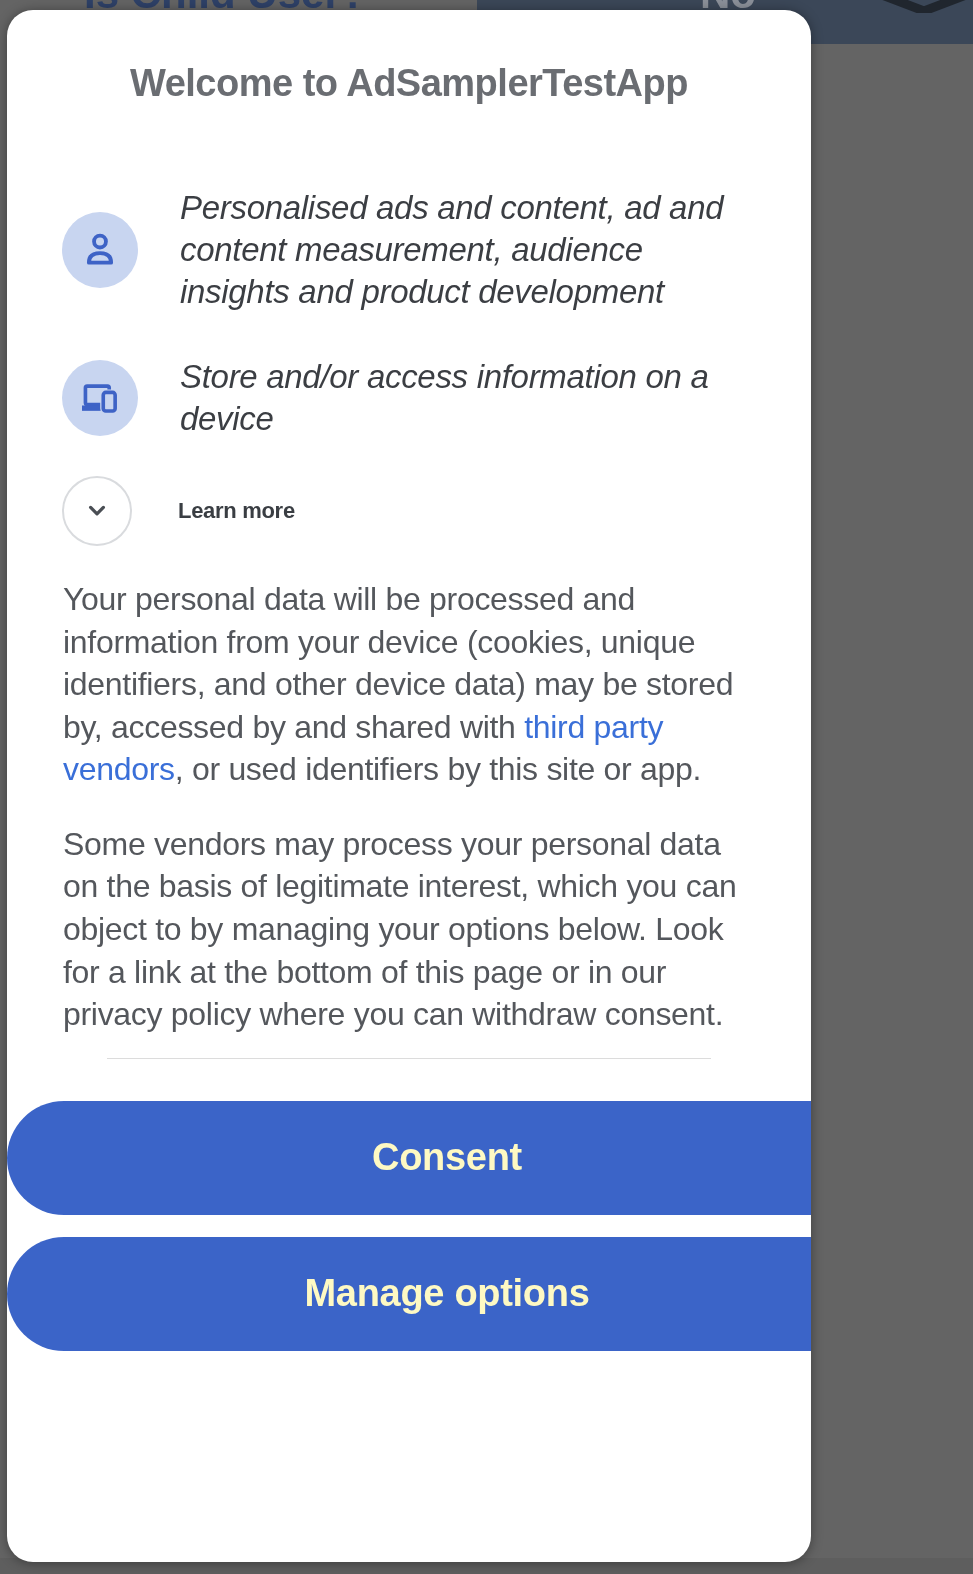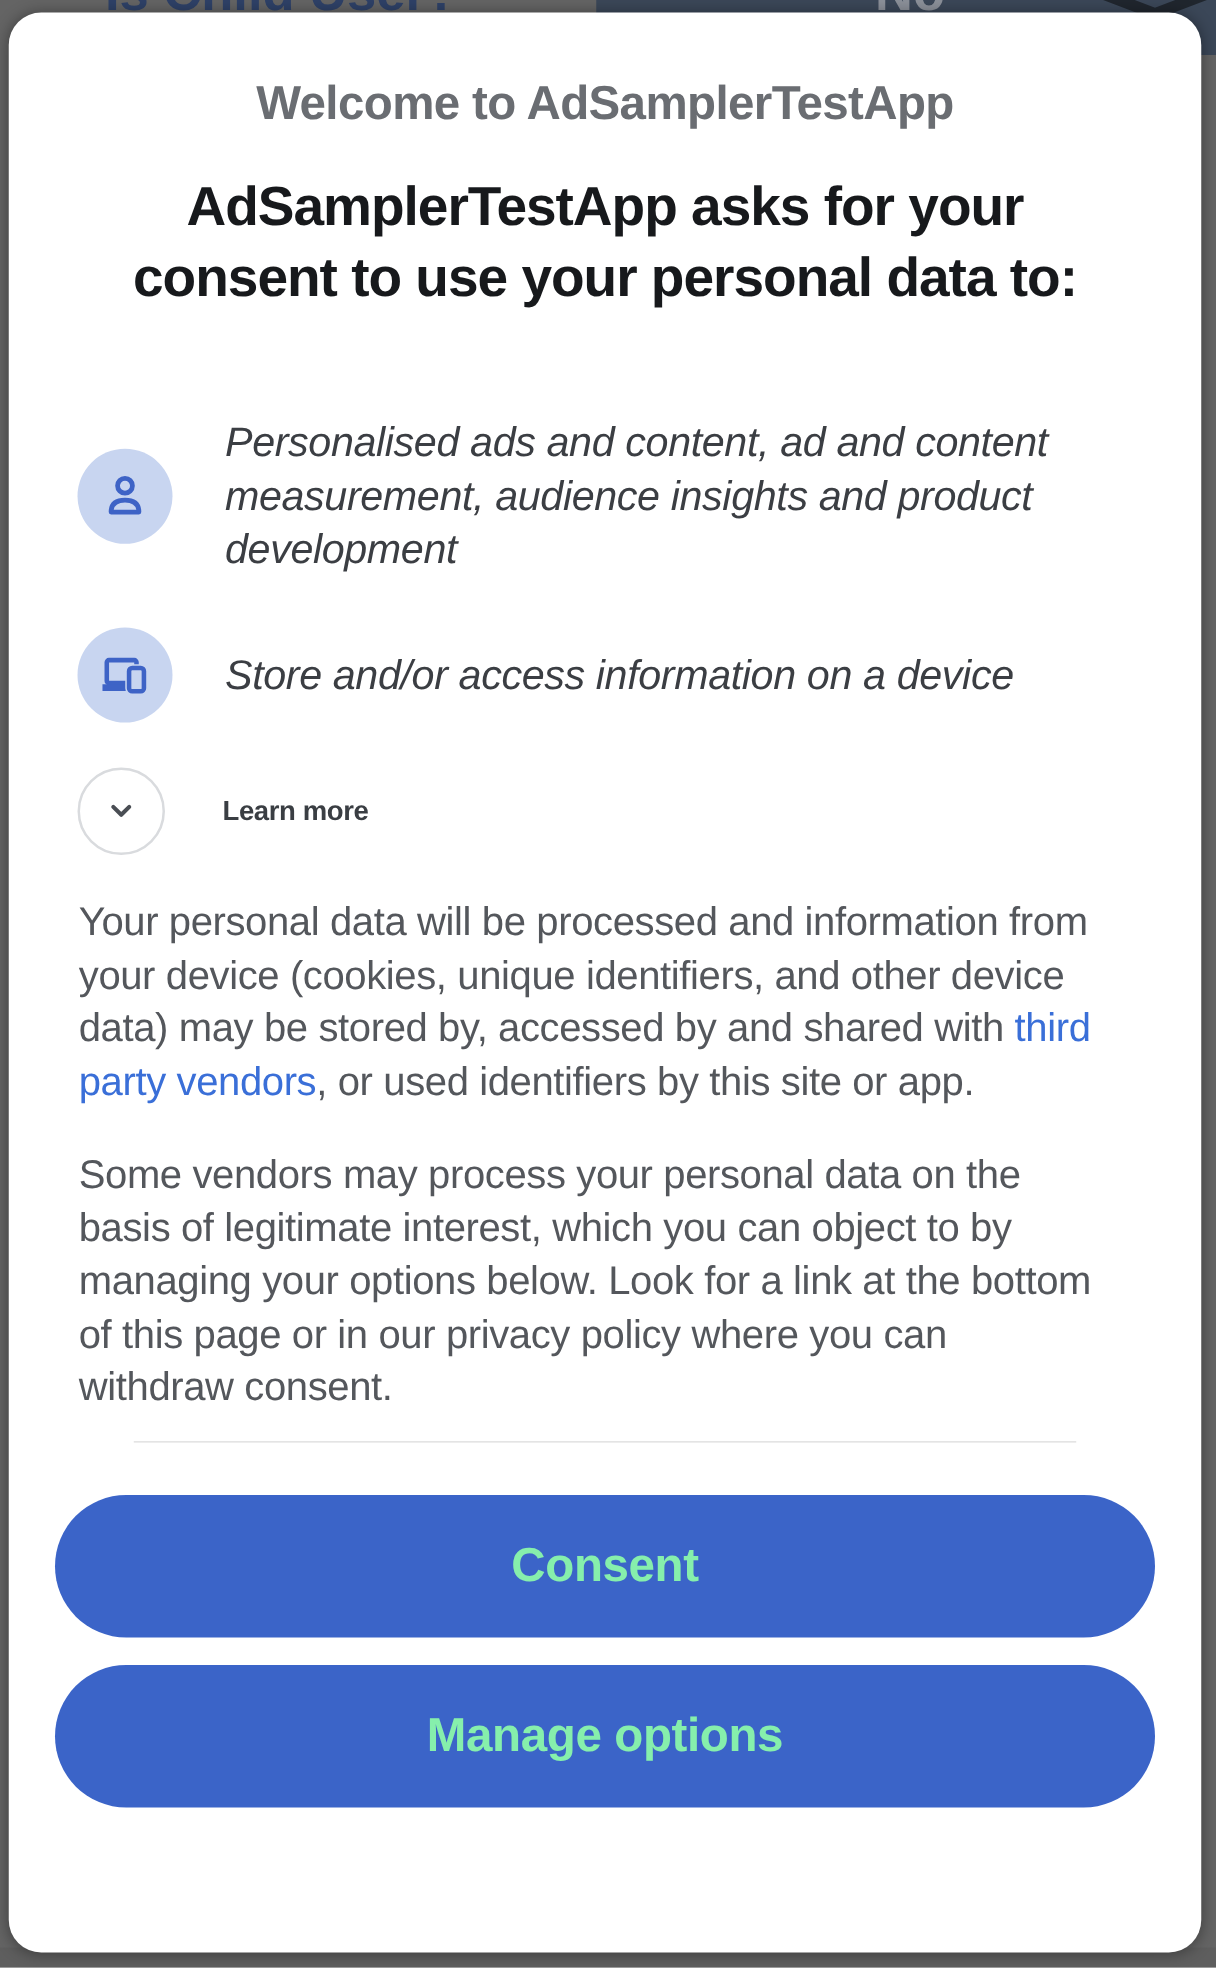--- a/index.html
+++ b/index.html
@@ -29,21 +29,21 @@
     position:absolute; left:700px; top:-30px;
     font-size:42px; font-weight:700; color:#8b9099;
     white-space:nowrap;
   }
   .backdrop-chevron {
     position:absolute; left:878px; top:-3px;
   }
 
   
   .modal {
-    position:absolute; left:7px; top:10px; width:954px; height:1552px;
+    position:absolute; left:7px; top:10px; width:804px; height:1552px;
     background:#ffffff; border-radius:26px;
     box-shadow:0 1px 12px rgba(0,0,0,.38);
     overflow:hidden;
   }
   .modal-title {
     margin-top:52px;
     text-align:center;
     font-size:38px; font-weight:700; color:#6a6d72;
     letter-spacing:-0.5px;
   }
@@ -90,21 +90,21 @@
 
   .divider {
     margin:22px 100px 0 100px;
     border-top:1px solid #dcdcdc; height:0;
   }
 
   .pill-btn {
     display:block; width:880px; height:114px;
     margin:42px auto 0;
     border:none; border-radius:60px;
-    background:#3b64c8; color:#86efac;
+    background:#3b64c8; color:#fef9c3;
     font-family:inherit; font-size:38px; font-weight:700;
     letter-spacing:-0.3px; cursor:pointer;
   }
   .pill-btn.manage { margin-top:22px; }
 </style>
 </head>
 <body>
 
 <div class="backdrop-right"></div>
 <div class="backdrop-bottom"></div>
@@ -113,24 +113,20 @@
 <div class="backdrop-chevron">
   <svg width="92" height="16" viewBox="0 0 92 16">
     <polyline points="4,-2 46,14 88,-2" fill="none" stroke="#20262e" stroke-width="9"></polyline>
   </svg>
 </div>
 
 <div class="modal">
 
   <div class="modal-title">Welcome to AdSamplerTestApp</div>
 
-  <div class="modal-heading">
-    <div>AdSamplerTestApp asks for your</div>
-    <div>consent to use your personal data to:</div>
-  </div>
 
   <div class="purposes">
 
     <div class="purpose-row">
       <div class="icon-circle">
         <svg width="46" height="46" viewBox="0 0 24 24">
           <circle cx="12" cy="7.6" r="3.1" fill="none" stroke="#3e63c6" stroke-width="2"></circle>
           <path d="M6.2 18.6 q0 -5 5.8 -5 q5.8 0 5.8 5 z" fill="none" stroke="#3e63c6" stroke-width="2" stroke-linejoin="round"></path>
         </svg>
       </div>

